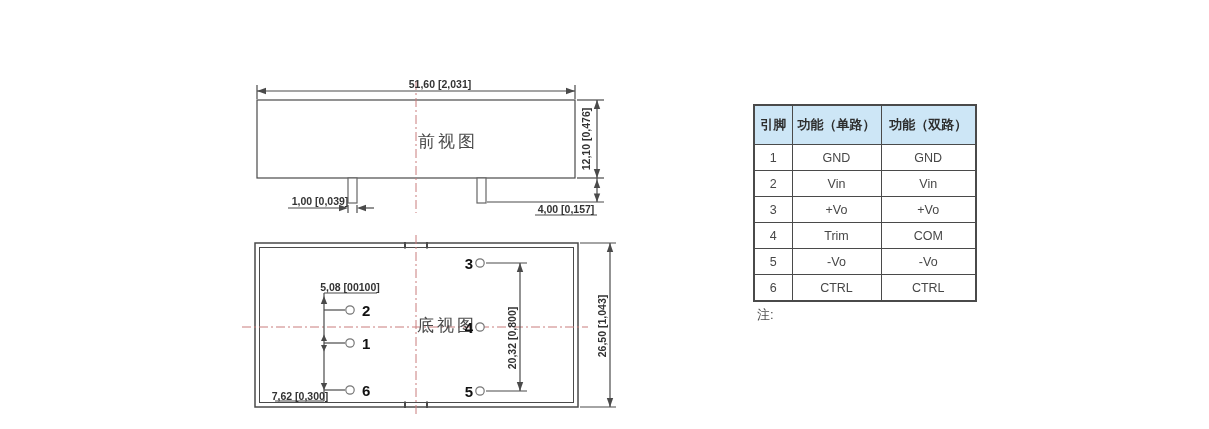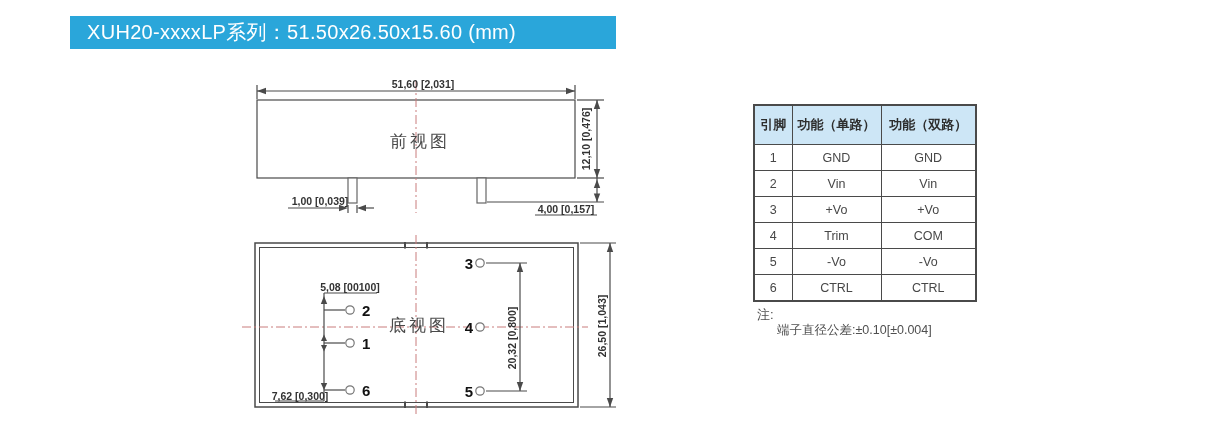--- a/index.html
+++ b/index.html
@@ -16,20 +16,21 @@
   svg.linework { position:absolute; left:0; top:0; }
   .lbl {
     position:absolute; color:#333333; font-size:10.5px; font-weight:700;
     white-space:nowrap; transform:translate(-50%,-50%); letter-spacing:0px;
   }
   .lbl.rot { transform:translate(-50%,-50%) rotate(-90deg); }
   .view-title {
     position:absolute; transform:translate(-50%,-50%);
     font-size:17px; color:#4a4a4a; letter-spacing:3px; white-space:nowrap;
     font-family:"Liberation Serif", serif;
+    margin-left:28px;
   }
   .pin-num {
     position:absolute; font-size:15px; font-weight:700; color:#111111;
     transform:translate(0,-50%); line-height:1;
   }
   .pin-num.ra { transform:translate(-100%,-50%); }
   table.pin-table {
     position:absolute; left:753px; top:104px; border-collapse:collapse;
     table-layout:fixed; background:#ffffff;
     border:2px solid #4a4a4a;
@@ -44,23 +45,20 @@
   .pin-table td { height:25px; font-size:12.5px; color:#474747; }
   .notes { position:absolute; left:757px; top:307px; color:#4f4f4f; }
   .notes .note-label { font-size:13px; line-height:15px; }
   .notes .note-line { margin-left:20px; font-size:12.5px; line-height:16px; }
 </style>
 </head>
 <body>
 
 <div class="page">
 
-  <div class="banner">
-    <span>XUH20-xxxxLP系列：51.50x26.50x15.60 (mm)</span>
-  </div>
 
   <svg class="linework" width="1209" height="429" viewBox="0 0 1209 429">
 
     <g stroke="#4a4a4a" stroke-width="1.2" fill="none">
       <rect x="257" y="100" width="318" height="78" fill="#ffffff"></rect>
 
       <line x1="416" y1="81" x2="416" y2="213" stroke="#c97d7d" stroke-width="1" stroke-dasharray="9 3 2 3"></line>
 
       <rect x="348" y="178" width="9" height="25" fill="#ffffff" stroke="#666666"></rect>
       <rect x="477" y="178" width="9" height="25" fill="#ffffff" stroke="#666666"></rect>
@@ -137,21 +135,21 @@
         <polygon points="320.8,383 327.2,383 324,390"></polygon>
         <polygon points="516.8,272 523.2,272 520,263"></polygon>
         <polygon points="516.8,382 523.2,382 520,391"></polygon>
         <polygon points="606.8,252 613.2,252 610,243"></polygon>
         <polygon points="606.8,398 613.2,398 610,407"></polygon>
       </g>
     </g>
   </svg>
 
   <span class="view-title" style="left:420px; top:141px;">前视图</span>
-  <span class="lbl" style="left:423px; top:84px;">51,60 [2,031]</span>
+  <span class="lbl" style="left:440px; top:84px;">51,60 [2,031]</span>
   <span class="lbl rot" style="left:586px; top:139px;">12,10 [0,476]</span>
   <span class="lbl" style="left:320px; top:201px;">1,00 [0,039]</span>
   <span class="lbl" style="left:566px; top:209px;">4,00 [0,157]</span>
 
   <span class="view-title" style="left:419px; top:325px;">底视图</span>
   <span class="lbl" style="left:350px; top:287px;">5,08 [00100]</span>
   <span class="lbl" style="left:300px; top:396px;">7,62 [0,300]</span>
   <span class="lbl rot" style="left:512px; top:338px;">20,32 [0,800]</span>
   <span class="lbl rot" style="left:602px; top:326px;">26,50 [1,043]</span>
 
@@ -204,16 +202,15 @@
       <tr>
         <td>6</td>
         <td>CTRL</td>
         <td>CTRL</td>
       </tr>
     </tbody>
   </table>
 
   <div class="notes">
     <div class="note-label">注:</div>
-    <div class="note-line">端子直径公差:±0.10[±0.004]</div>
   </div>
 
 </div>
 
 </body></html>

